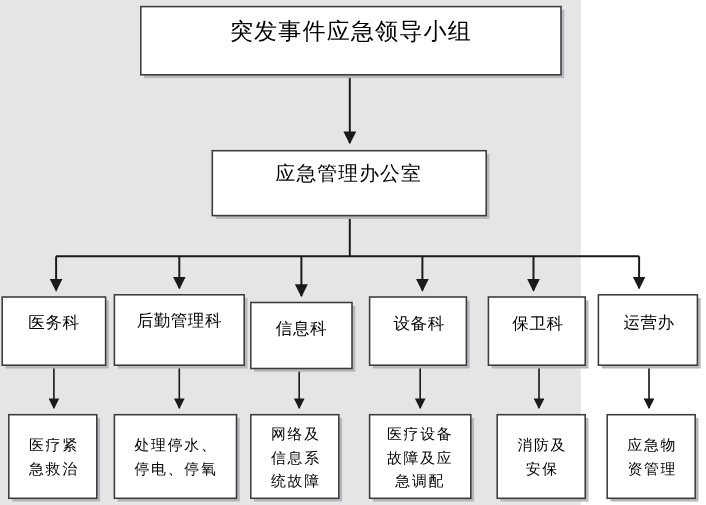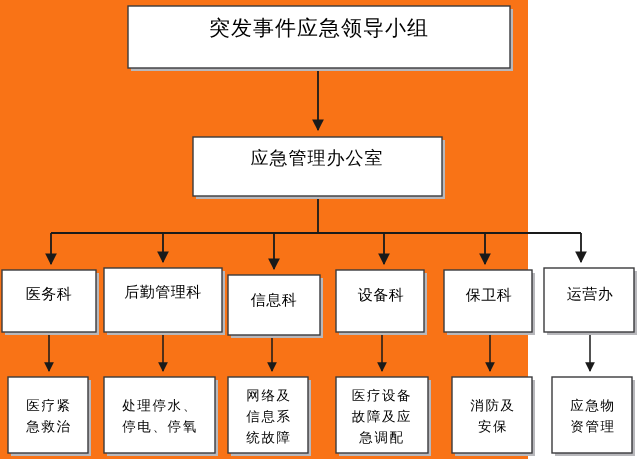--- a/index.html
+++ b/index.html
@@ -10,21 +10,21 @@
   body {
     width: 642px;
     height: 459px;
     overflow: hidden;
     font-family: "Liberation Serif", "DejaVu Serif", serif;
   }
   #chart-root {
     position: relative;
     width: 528px;
     height: 459px;
-    background: #f97316;
+    background: #e5e5e5;
   }
   svg#diagram {
     display: block;
     width: 642px;
     height: 459px;
   }
   .node-box {
     fill: #ffffff;
     stroke: #3a3a3c;
     stroke-width: 1.4;

